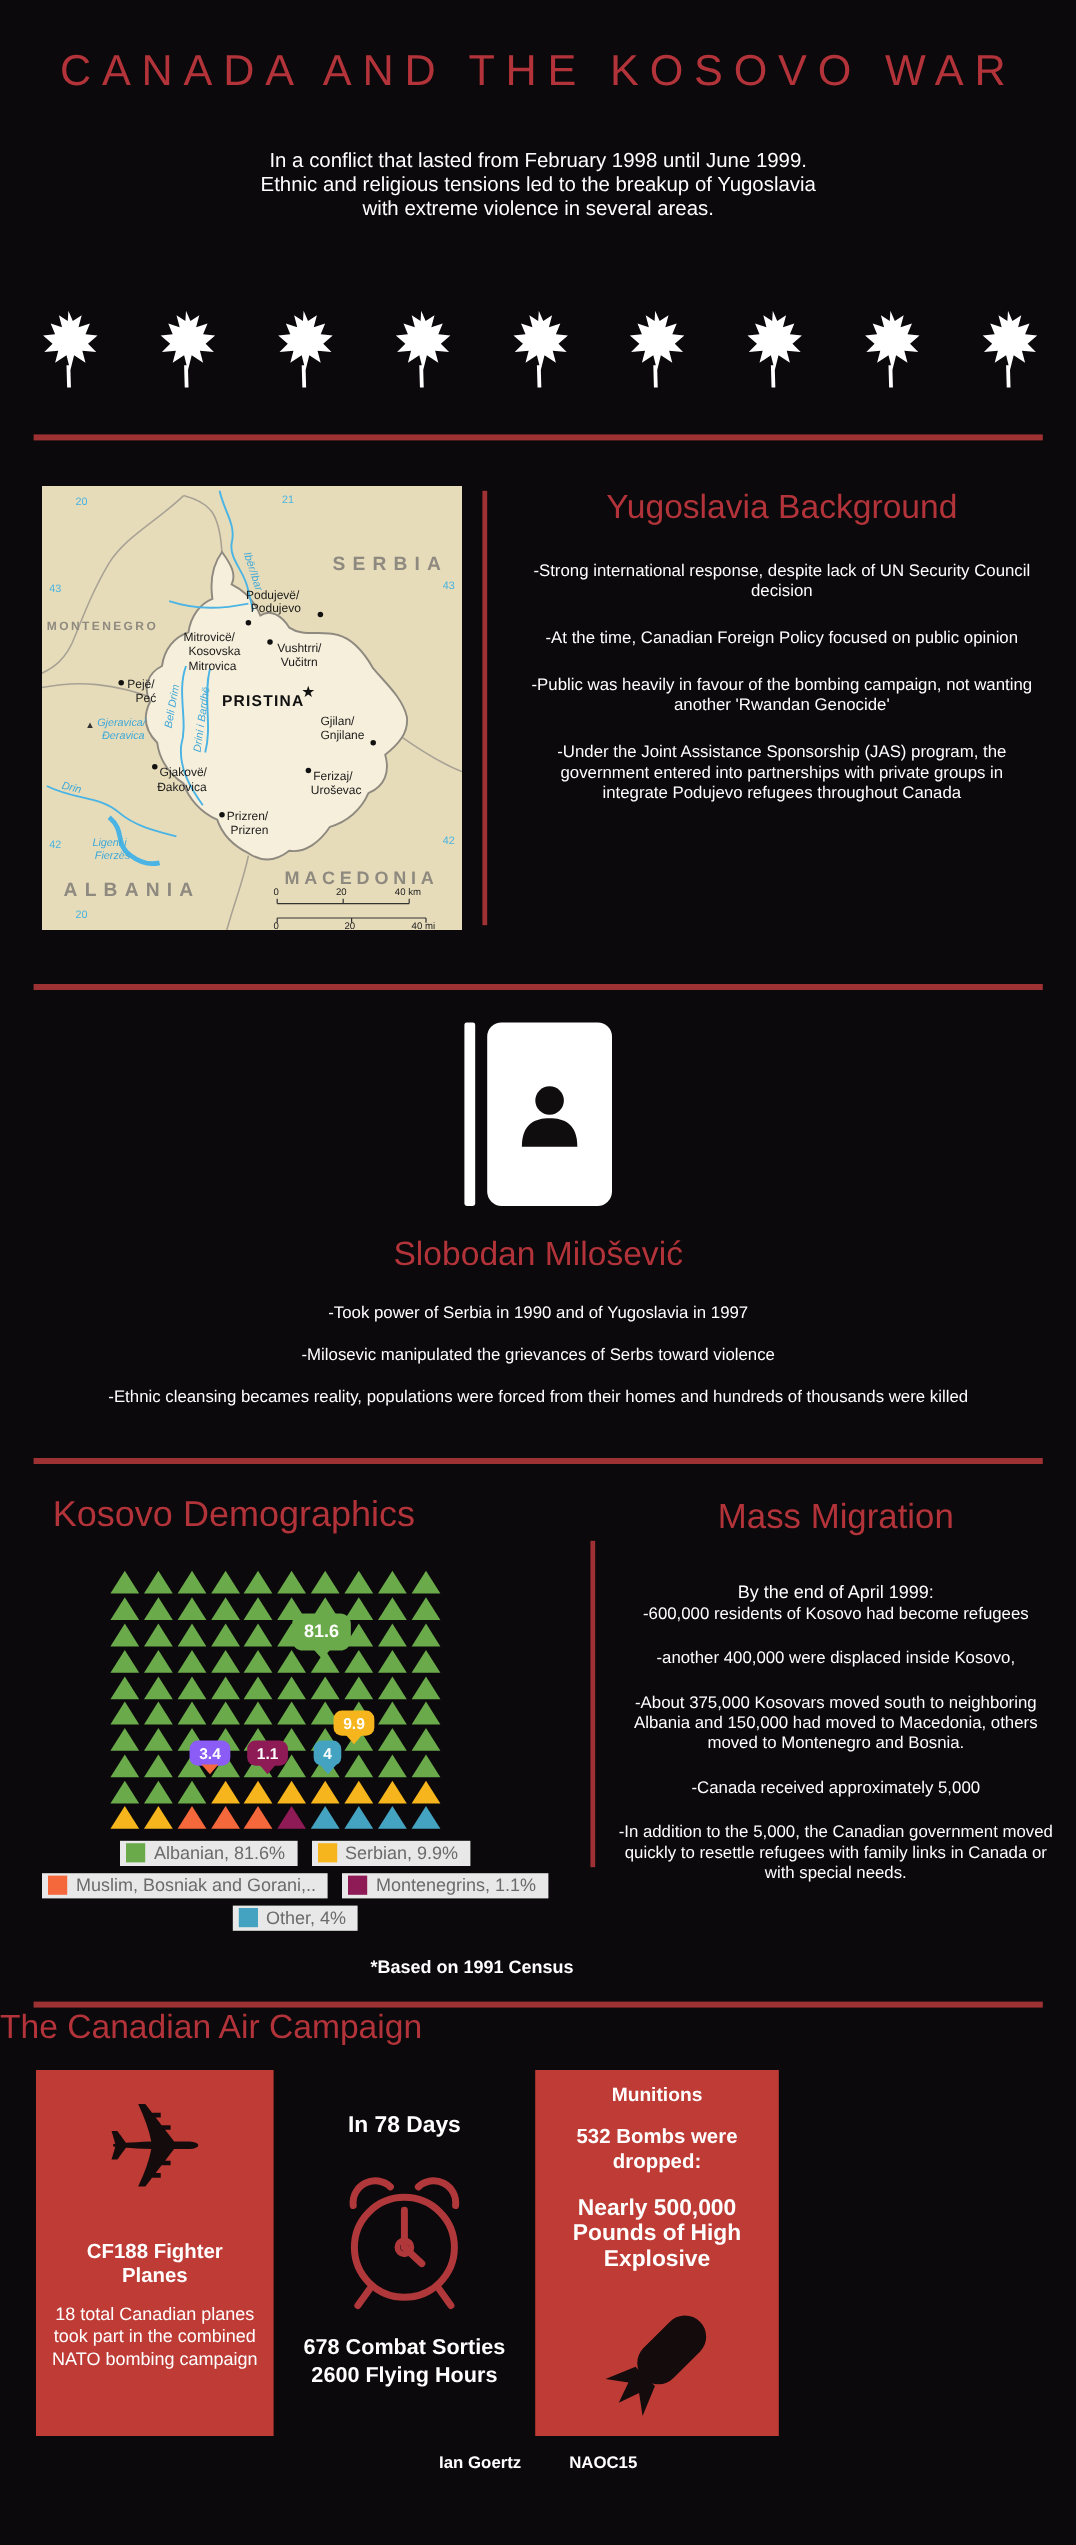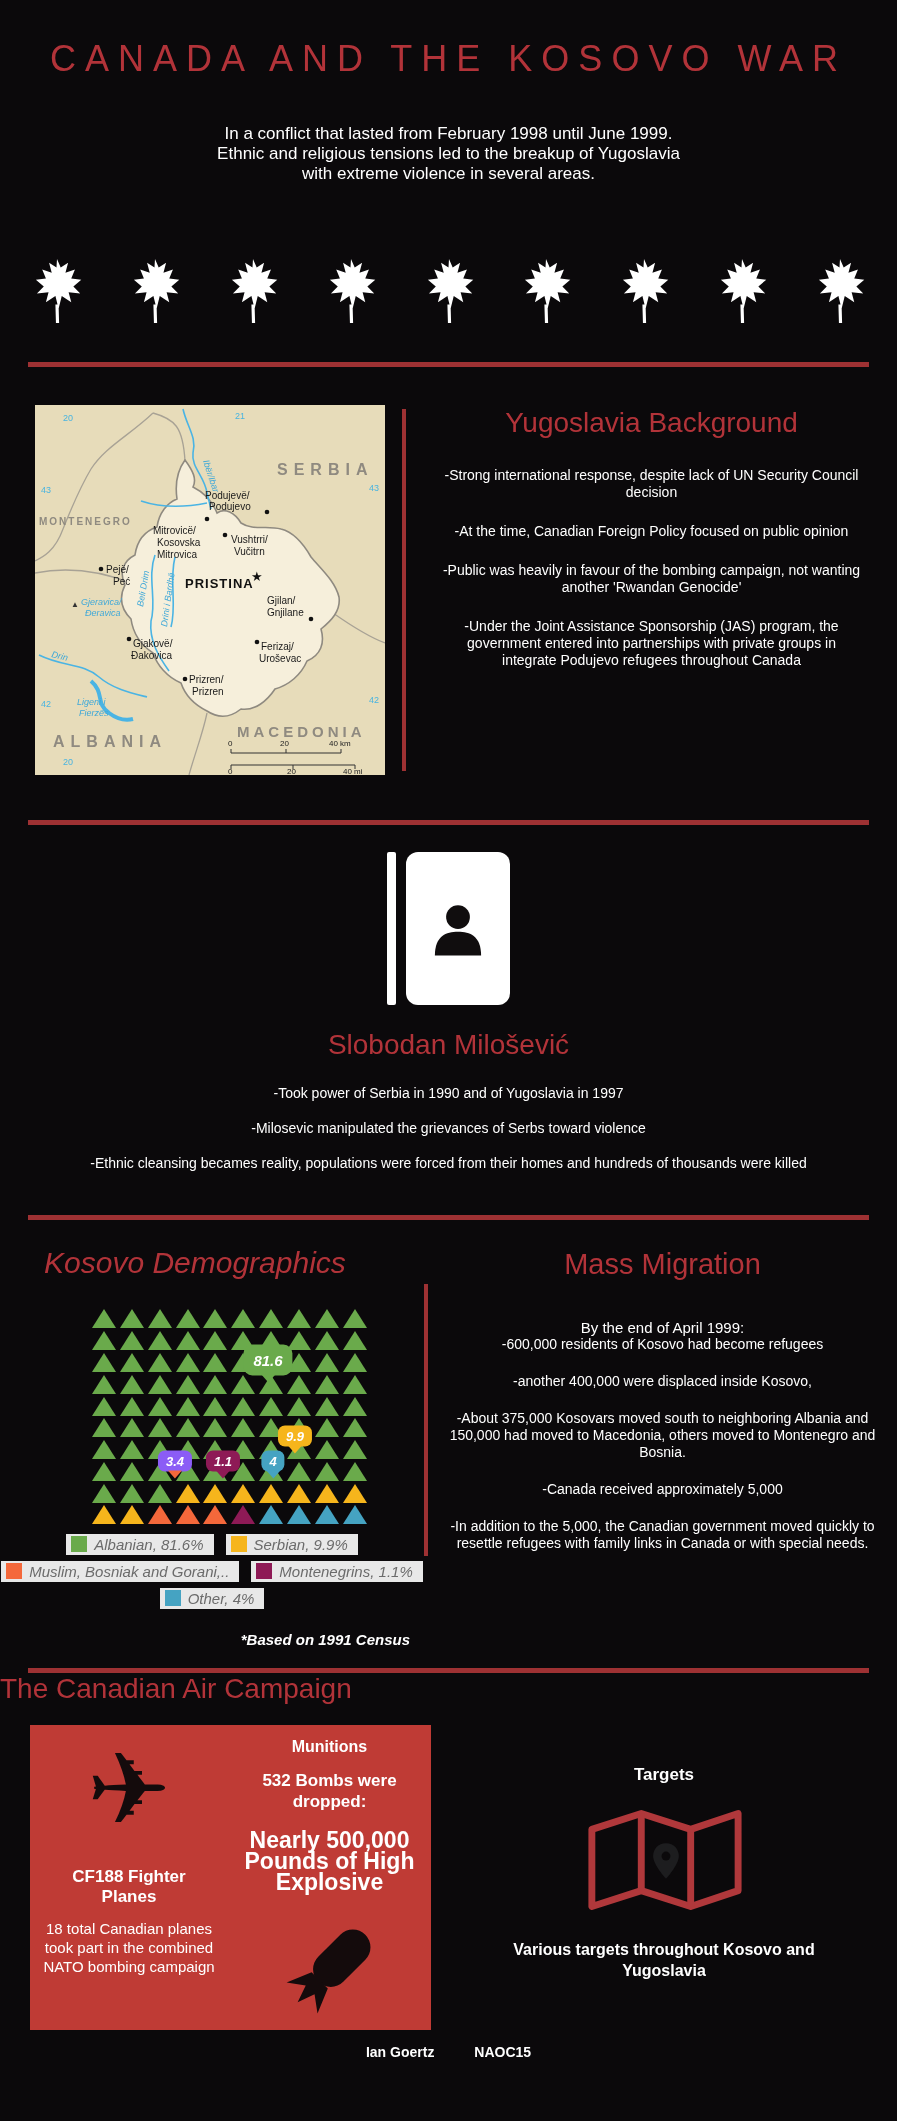--- a/index.html
+++ b/index.html
@@ -25,21 +25,21 @@
   .contact{display:flex;justify-content:center;margin-top:27px;height:153px;}
   .cbar{width:9px;height:153px;background:#fff;border-radius:2px;}
   .ccard{width:104px;height:153px;background:#fff;border-radius:12px;margin-left:10px;
          display:flex;align-items:center;justify-content:center;}
   .ccard svg{width:70px;height:84px;}
   .mil-head{text-align:center;margin-top:24px;}
   .mil-bullets{width:840px;margin:24px auto 0;text-align:center;}
   .mil-bullets .bullet{margin-bottom:18px;}
   
   .demo{display:flex;margin-top:0;}
-  .demo-left{width:424px;flex:none;font-style:italic;}
+  .demo-left{width:492px;flex:none;}
   .demo-left h2{margin:26px 0 0 44px;font-size:30px;}
   .gridwrap{position:relative;width:296px;margin:28px 0 0 90px;display:flex;flex-wrap:wrap;}
   .tri{width:0;height:0;border-left:12.8px solid transparent;border-right:12.8px solid transparent;
        border-bottom:19px solid #6aaa4b;margin:1.4px 1.95px;}
   .callout{position:absolute;transform:translate(-50%,-50%);color:#fff;font-weight:700;
            font-size:13px;border-radius:7px;padding:4px 8px;z-index:2;line-height:1;}
   .callout i{position:absolute;left:50%;bottom:-7px;margin-left:-7px;width:0;height:0;
              border-left:7px solid transparent;border-right:7px solid transparent;
              border-top:8px solid #000;}
   .callout.big{font-size:15px;padding:8px 10px;border-radius:9px;}
@@ -64,21 +64,21 @@
          display:block;}
   .card1 .ctitle{font-weight:700;font-size:17px;line-height:20px;margin-top:22px;}
   .card1 .cbody{font-size:15px;line-height:19px;margin:12px 12px 0;}
   .col2{width:218px;flex:none;text-align:center;padding-top:36px;}
   .col2 .ctitle{font-weight:700;font-size:19px;}
   .clock{margin:20px auto 0;display:block;}
   .col2 .clines{margin-top:16px;font-weight:700;font-size:18px;line-height:23px;}
   .card3{width:203px;flex:none;text-align:center;padding:13px 16px 0;}
   .card3 .ctitle{font-weight:700;font-size:16px;color:#fff;}
   .card3 .l1{font-weight:700;font-size:17px;line-height:21px;margin-top:14px;}
-  .card3 .l2{font-weight:700;font-size:23px;line-height:21px;margin-top:18px;}
+  .card3 .l2{font-weight:700;font-size:19px;line-height:21px;margin-top:18px;}
   .bomb{margin:22px auto 0;display:block;}
   .col4{flex:1;text-align:center;padding-top:40px;}
   .col4 .ctitle{font-weight:700;font-size:17px;}
   .mapicon{margin:16px auto 0;display:block;}
   .col4 .cbody{font-weight:700;font-size:16px;line-height:21px;margin:20px 40px 0;}
   .footer{text-align:center;margin-top:14px;font-size:14px;font-weight:700;color:#fff;}
   .footer span{margin:0 18px;}
   
   .kmap{display:block;}
   .kmap text{font-family:"Liberation Sans",sans-serif;}
@@ -420,46 +420,52 @@
 
     <div class="redcard card1">
       <span class="plane">✈</span>
       <div class="ctitle">
         <div>CF188 Fighter</div>
         <div>Planes</div>
       </div>
       <div class="cbody">18 total Canadian planes took part in the combined NATO bombing campaign</div>
     </div>
 
+    <div class="col2">
+      <div class="ctitle">In 78 Days</div>
+      <svg class="clock" width="118" height="126" viewBox="0 0 120 130">
+        <g stroke="#b0383b" stroke-width="6" fill="none" stroke-linecap="round">
+          <path d="M16 36 A19 19 0 0 1 48 20"></path>
+          <path d="M72 20 A19 19 0 0 1 104 36"></path>
+          <circle cx="60" cy="72" r="43"></circle>
+          <line x1="30" y1="108" x2="20" y2="122"></line>
+          <line x1="90" y1="108" x2="100" y2="122"></line>
+          <line x1="60" y1="72" x2="60" y2="40"></line>
+          <line x1="60" y1="72" x2="75" y2="86"></line>
+        </g>
+        <circle cx="60" cy="72" r="6" fill="none" stroke="#b0383b" stroke-width="5"></circle>
+      </svg>
+      <div class="clines">
+        <div>678 Combat Sorties</div>
+        <div>2600 Flying Hours</div>
+      </div>
+    </div>
 
     <div class="redcard card3">
       <div class="ctitle">Munitions</div>
       <div class="l1">532 Bombs were dropped:</div>
       <div class="l2">Nearly 500,000 Pounds of High Explosive</div>
       <svg class="bomb" width="104" height="110" viewBox="0 0 100 100">
         <g transform="rotate(45 50 50)" fill="#140b0c">
           <rect x="33" y="2" width="34" height="64" rx="17"></rect>
           <path d="M39 64 L29 88 L44 77 L50 94 L56 77 L71 88 L61 64 Z"></path>
         </g>
       </svg>
     </div>
 
-    <div class="col4">
-      <div class="ctitle">Targets</div>
-      <svg class="mapicon" width="168" height="118" viewBox="0 0 170 118">
-        <g stroke="#b0383b" stroke-width="7" fill="none" stroke-linejoin="round">
-          <path d="M12 28 L62 12 L112 28 L160 12 L160 90 L112 106 L62 90 L12 106 Z"></path>
-          <line x1="62" y1="12" x2="62" y2="90"></line>
-          <line x1="112" y1="28" x2="112" y2="106"></line>
-        </g>
-        <path d="M87 42 C79 42 74 48 74 55 C74 64 87 78 87 78 C87 78 100 64 100 55 C100 48 95 42 87 42 Z" fill="#1d1d1f"></path>
-        <circle cx="87" cy="55" r="4.5" fill="#0b090b"></circle>
-      </svg>
-      <div class="cbody">Various targets throughout Kosovo and Yugoslavia</div>
-    </div>
   </div>
 
   <div class="footer">
     <span>Ian Goertz</span>
     <span>NAOC15</span>
   </div>
 
 </div>
 
 </body></html>

